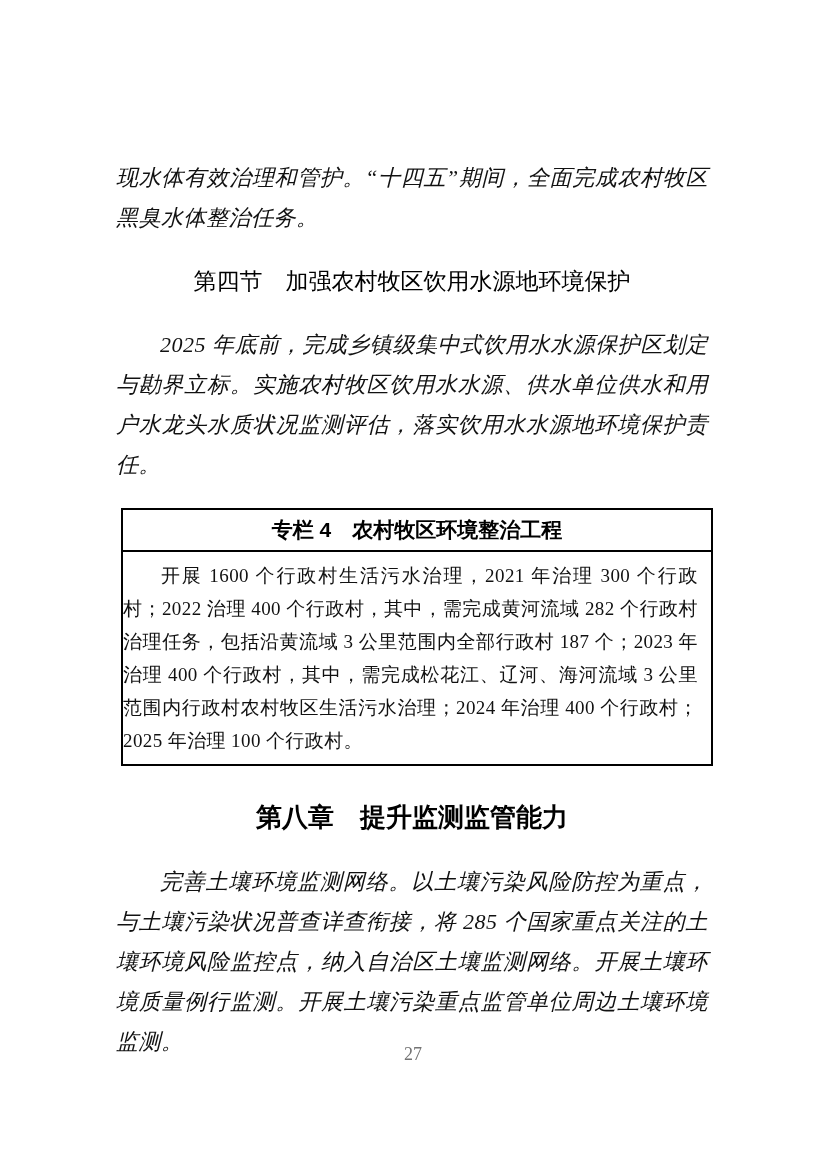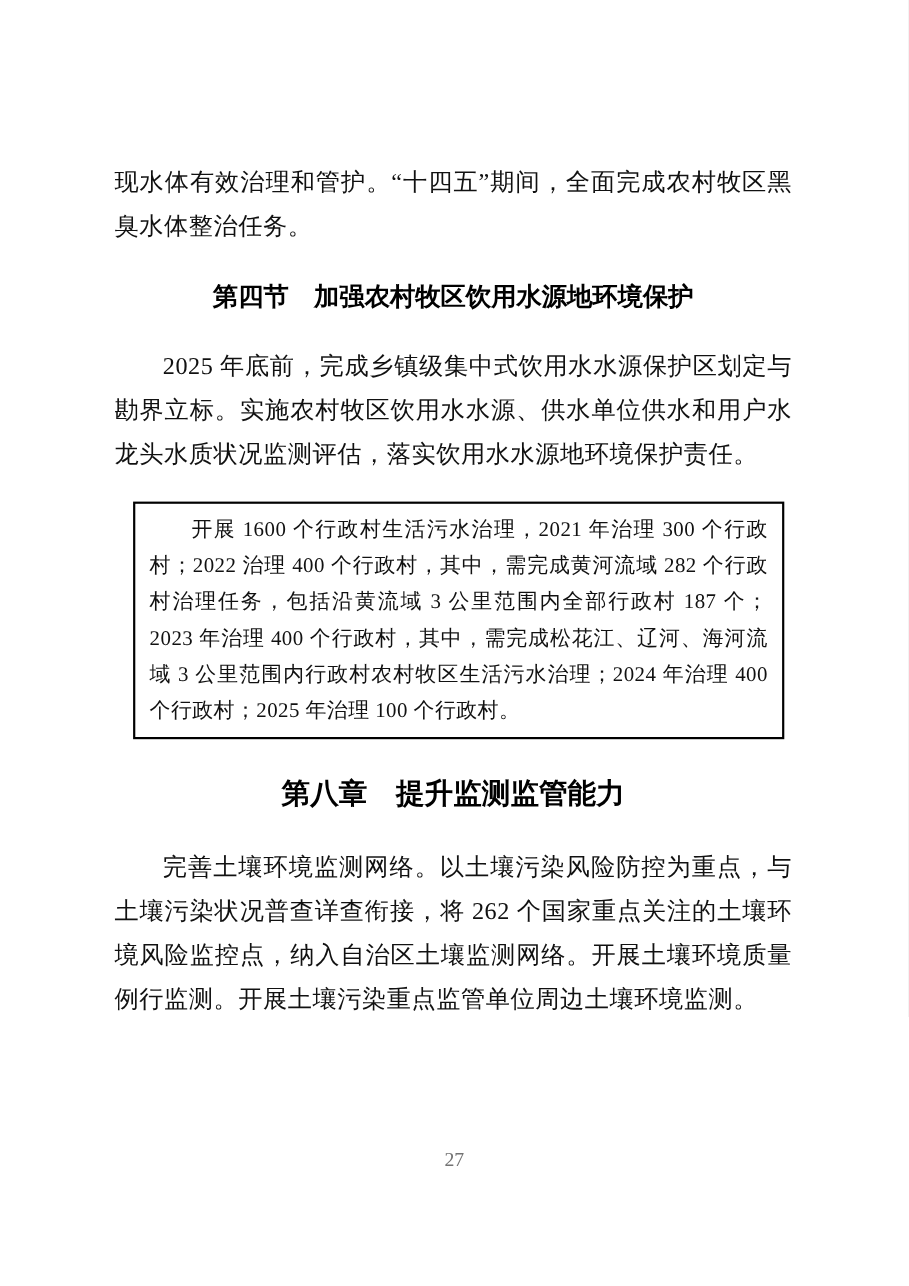--- a/index.html
+++ b/index.html
@@ -23,37 +23,38 @@
     top: 146px;
     width: 616px;
   }
   .body-text {
     font-family: "Liberation Serif", "DejaVu Serif", serif;
     font-size: 22px;
     line-height: 40px;
     text-align: justify;
     text-justify: inter-ideograph;
     letter-spacing: 0.5px;
-    margin: 0;
+    margin: 12px;
     color: #111111;
+    font-style: italic;
   }
   .indent {
     text-indent: 2em;
   }
   .section-heading {
     font-family: "Liberation Serif", "DejaVu Serif", serif;
     font-size: 23px;
-    font-weight: bold;
+    font-weight: normal;
     line-height: 40px;
     text-align: center;
     margin: 24px 0 12px 0;
     color: #000000;
   }
   .chapter-heading {
-    font-family: Liberation Mono, monospace;
+    font-family: Liberation Sans, sans-serif;
     font-size: 26px;
     font-weight: bold;
     line-height: 38px;
     text-align: center;
     margin: 32px 0 0 0;
     color: #000000;
   }
   .section-heading-2 {
     font-family: "Liberation Serif", "DejaVu Serif", serif;
     font-size: 23px;
@@ -86,21 +87,21 @@
     border-bottom: 2px solid #000000;
     color: #000000;
   }
   .column-box-body {
     font-family: "Liberation Serif", "DejaVu Serif", serif;
     font-size: 19px;
     line-height: 33px;
     text-align: justify;
     text-justify: inter-ideograph;
     letter-spacing: 0.4px;
-    padding: 7px 13px 7px 13px;
+    padding: 7px 13px 7px 0;
     text-indent: 2em;
     color: #111111;
   }
   .page-number {
     position: absolute;
     left: 0;
     right: 0;
     top: 1044px;
     text-align: center;
     font-family: "Liberation Serif", "DejaVu Serif", serif;
@@ -114,24 +115,25 @@
 <div class="page">
   <div class="content">
 
     <p class="body-text">现水体有效治理和管护。“十四五”期间，全面完成农村牧区黑臭水体整治任务。</p>
 
     <h2 class="section-heading">第四节　加强农村牧区饮用水源地环境保护</h2>
 
     <p class="body-text indent para-after-heading">2025 年底前，完成乡镇级集中式饮用水水源保护区划定与勘界立标。实施农村牧区饮用水水源、供水单位供水和用户水龙头水质状况监测评估，落实饮用水水源地环境保护责任。</p>
 
     <div class="column-box">
+      <div class="column-box-title">专栏 4　农村牧区环境整治工程</div>
       <div class="column-box-body">开展 1600 个行政村生活污水治理，2021 年治理 300 个行政村；2022 治理 400 个行政村，其中，需完成黄河流域 282 个行政村治理任务，包括沿黄流域 3 公里范围内全部行政村 187 个；2023 年治理 400 个行政村，其中，需完成松花江、辽河、海河流域 3 公里范围内行政村农村牧区生活污水治理；2024 年治理 400 个行政村；2025 年治理 100 个行政村。</div>
     </div>
 
     <h1 class="chapter-heading">第八章　提升监测监管能力</h1>
 
 
-    <p class="body-text indent para-soil">完善土壤环境监测网络。以土壤污染风险防控为重点，与土壤污染状况普查详查衔接，将 262 个国家重点关注的土壤环境风险监控点，纳入自治区土壤监测网络。开展土壤环境质量例行监测。开展土壤污染重点监管单位周边土壤环境监测。</p>
+    <p class="body-text indent para-soil">完善土壤环境监测网络。以土壤污染风险防控为重点，与土壤污染状况普查详查衔接，将 285 个国家重点关注的土壤环境风险监控点，纳入自治区土壤监测网络。开展土壤环境质量例行监测。开展土壤污染重点监管单位周边土壤环境监测。</p>
 
   </div>
 
   <div class="page-number">27</div>
 </div>
 
 </body></html>

